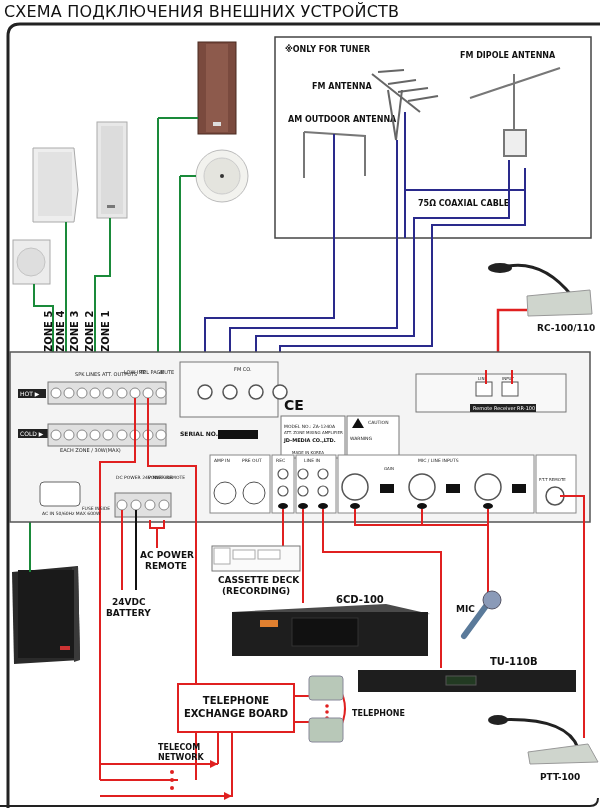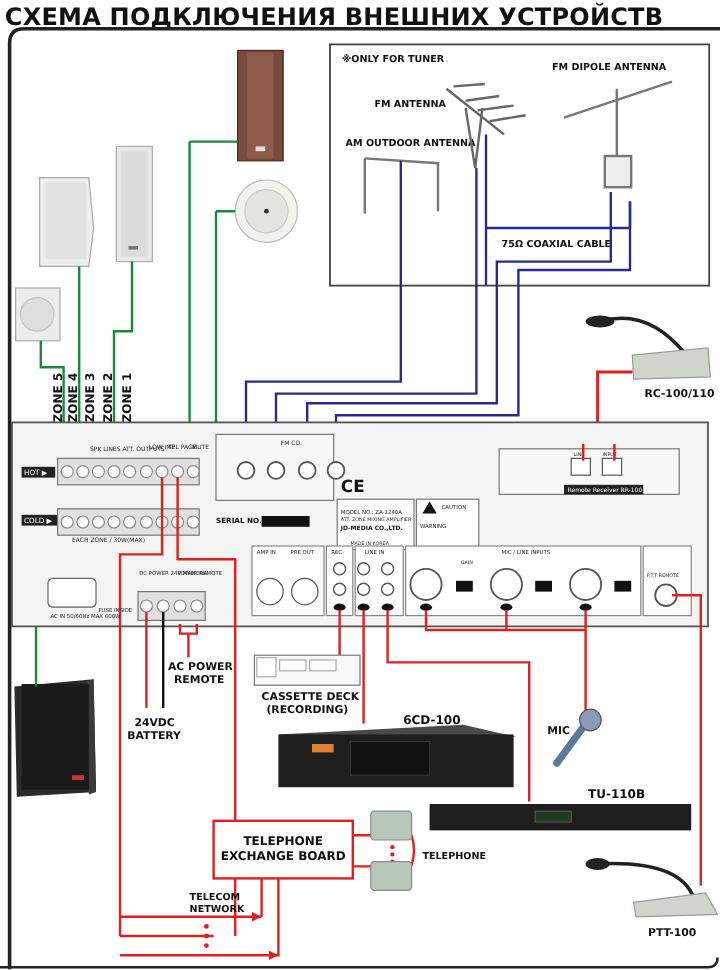--- a/index.html
+++ b/index.html
@@ -1,17 +1,17 @@
 <!DOCTYPE html>
 <html><head>
 <meta charset="utf-8">
 <style>
   html,body{margin:0;padding:0;background:#fff;}
   body{width:600px;height:808px;position:relative;overflow:hidden;font-family:"DejaVu Sans",sans-serif;}
-  .title{position:absolute;left:4px;top:2px;font-weight:bold;font-size:20px;color:#111;letter-spacing:0.2px;text-align:right;}
+  .title{position:absolute;left:4px;top:2px;font-weight:normal;font-size:16px;color:#111;letter-spacing:0.2px;text-align:right;}
   svg{position:absolute;left:0;top:0;}
   .lbl{font-family:"DejaVu Sans",sans-serif;font-weight:bold;fill:#111;}
   .sm{font-family:"DejaVu Sans",sans-serif;fill:#222;}
 </style>
 </head>
 <body>
 
 <div class="title">СХЕМА ПОДКЛЮЧЕНИЯ ВНЕШНИХ УСТРОЙСТВ</div>
 
 <svg width="600" height="808" viewBox="0 0 600 808">

